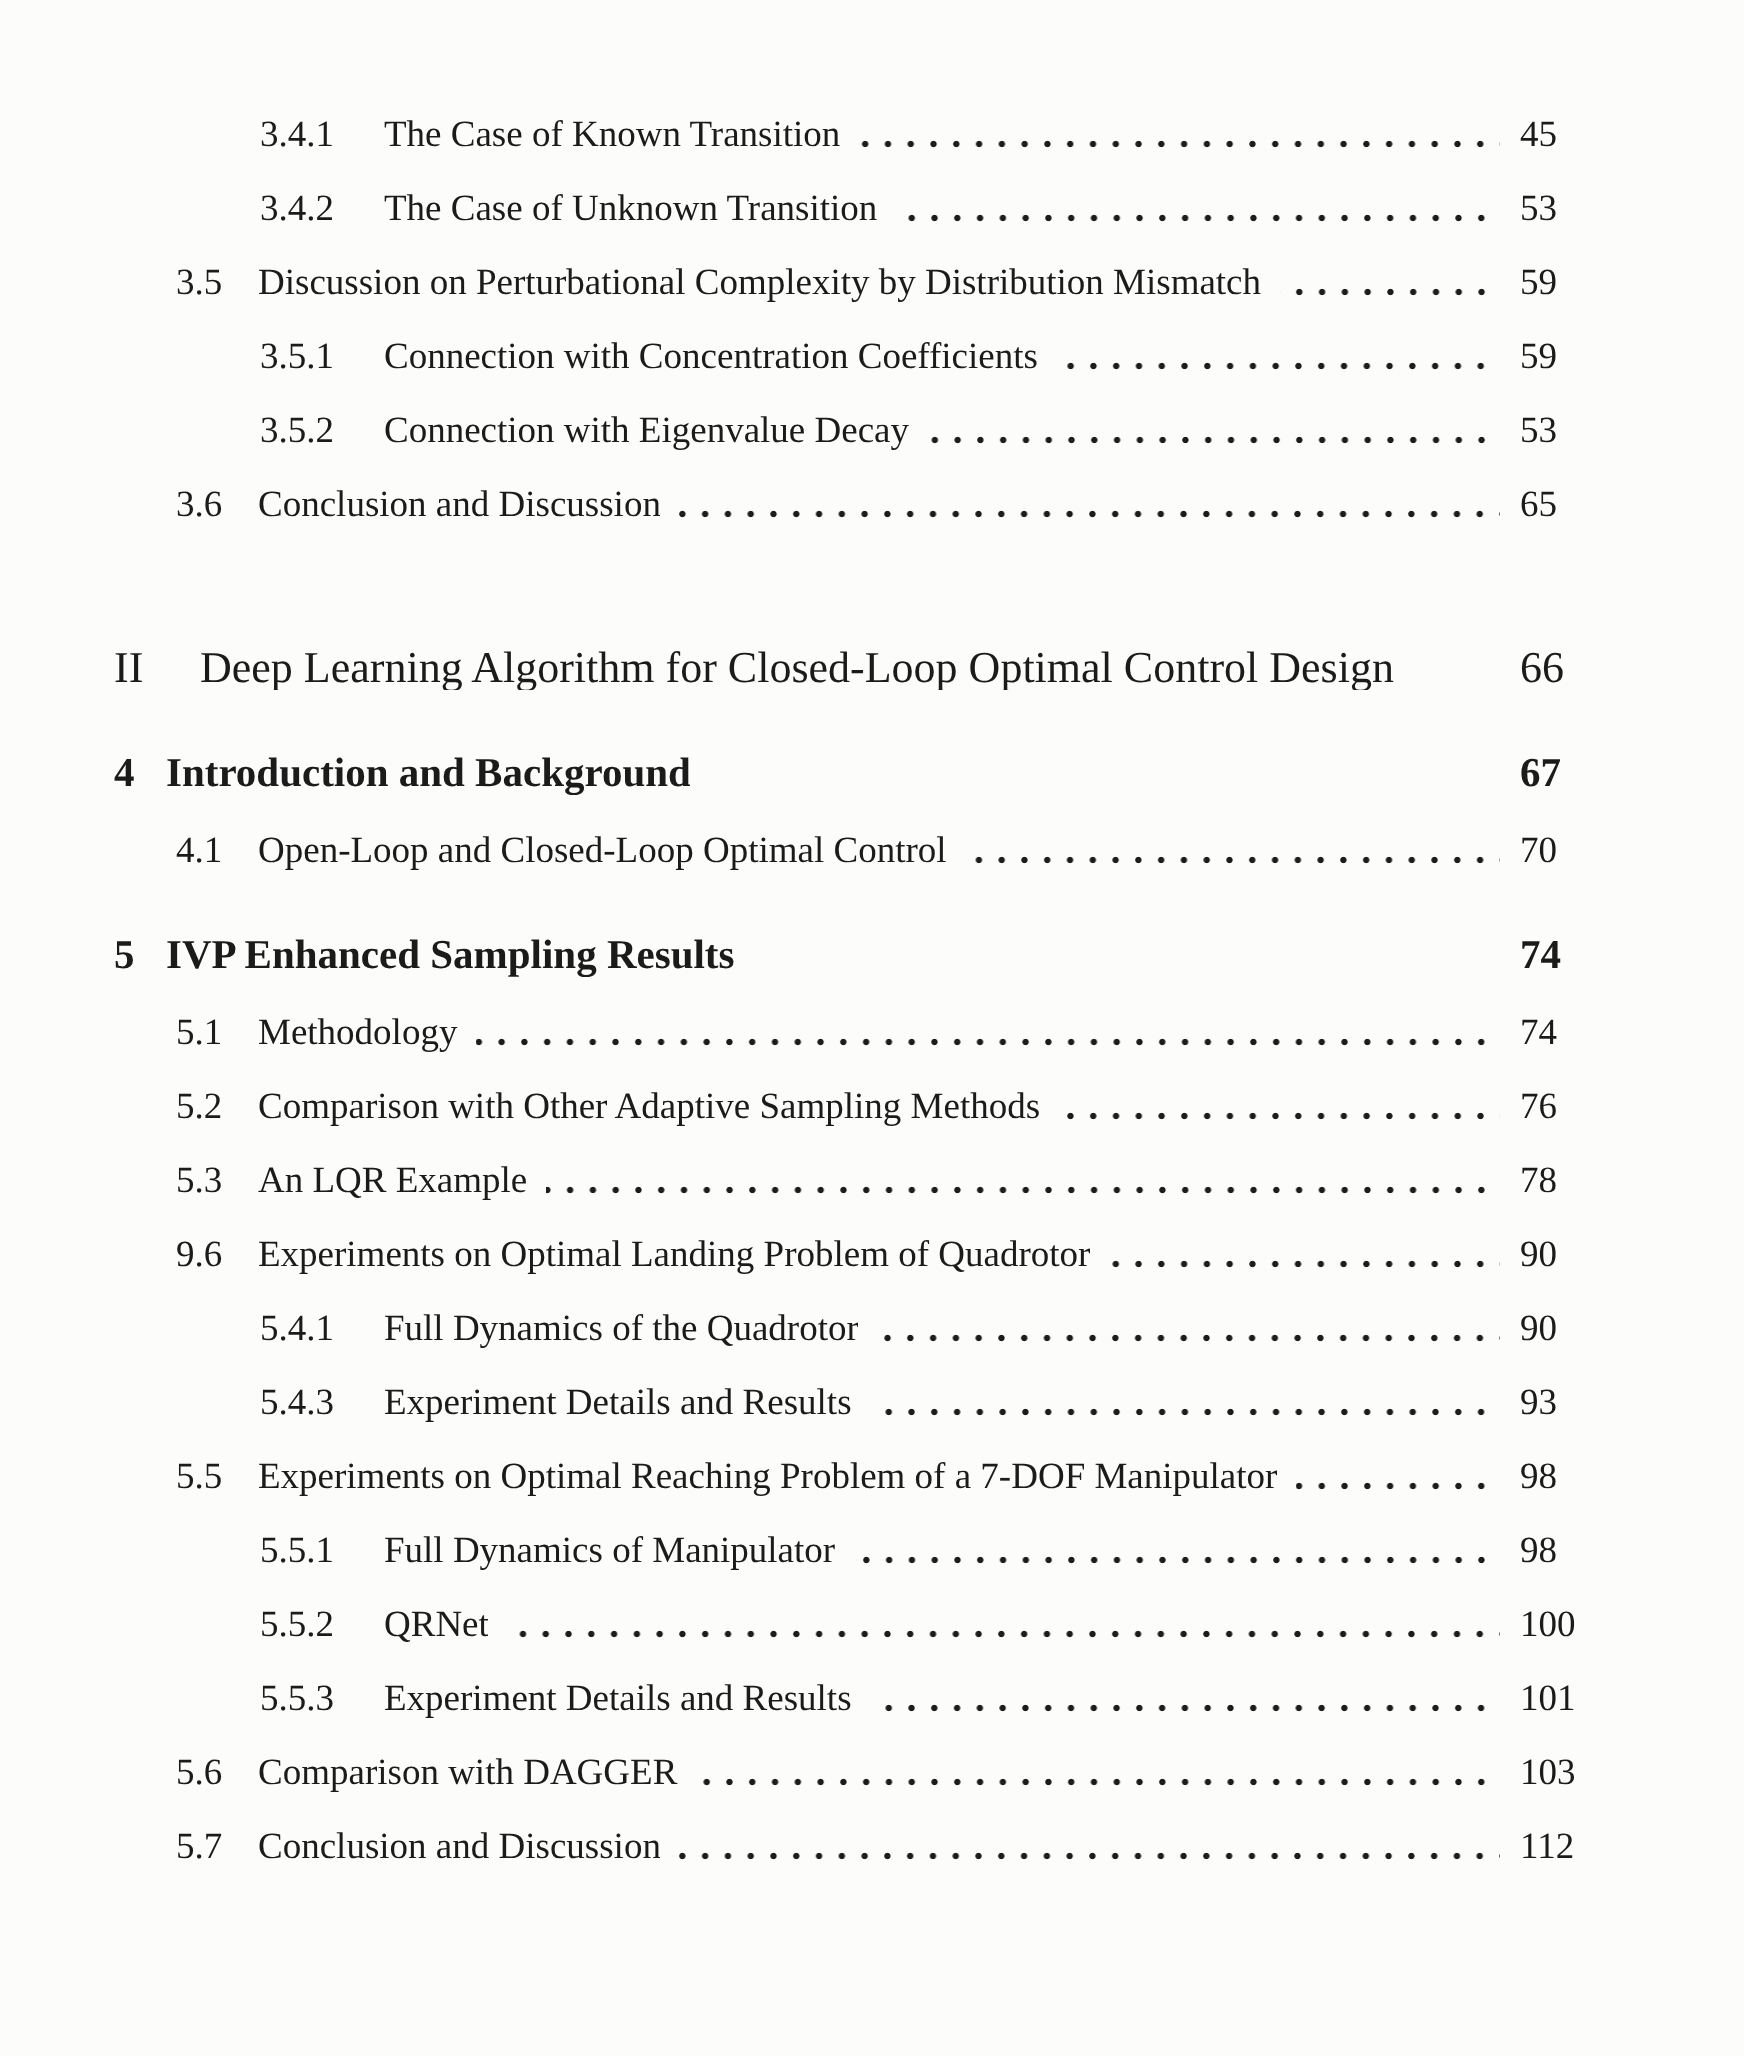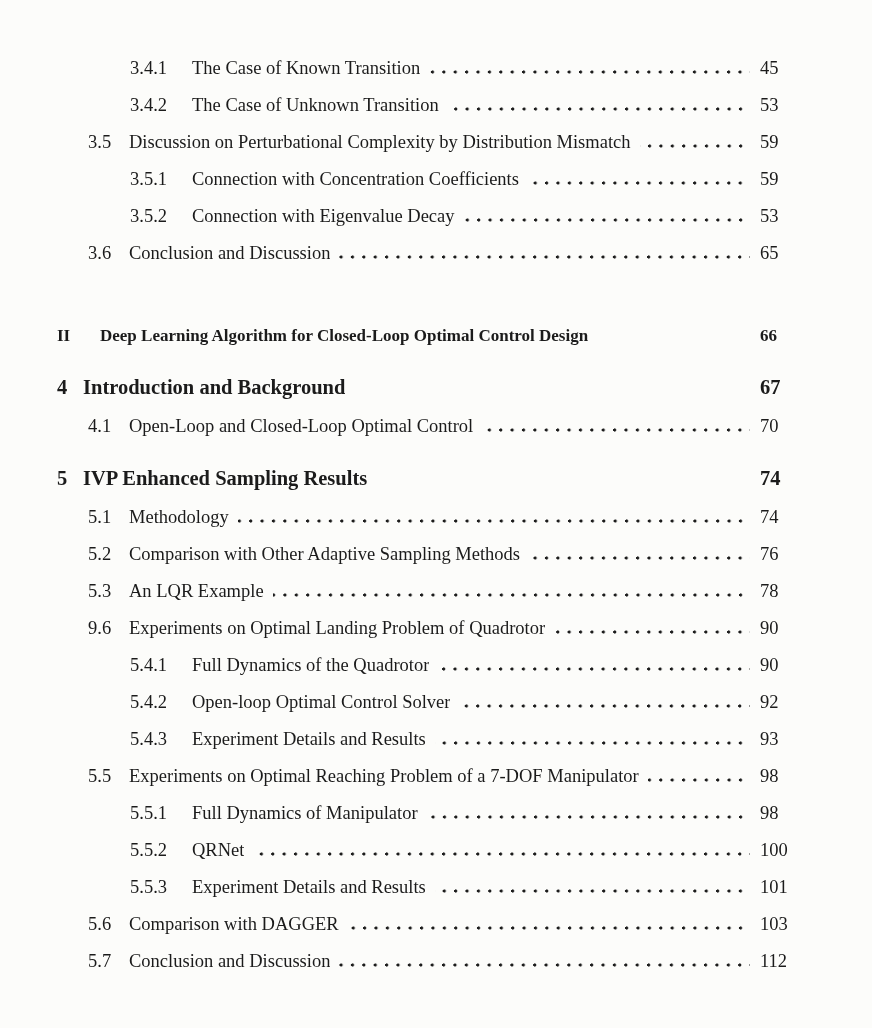--- a/index.html
+++ b/index.html
@@ -32,22 +32,22 @@
   }
   .row .title {
     flex: 0 1 auto;
     overflow: hidden;
   }
   .section .num    { margin-left: 31px; width: 41px; }
   .subsection .num { margin-left: 73px; width: 62px; }
   .chapter .num    { width: 26px; }
   .part .num       { width: 43px; }
   .part {
-    font-weight: bold;
-    font-size: 17px;
+    font-weight: normal;
+    font-size: 22px;
     margin-top: 45px;
   }
   .chapter {
     font-weight: bold;
     font-size: 20.5px;
     margin-top: 17px;
   }
   .leader {
     flex: 1 1 auto;
     align-self: flex-end;
@@ -155,26 +155,20 @@
       <span class="leader"></span>
       <span class="pg">90</span>
     </div>
     <div class="row subsection">
       <span class="num">5.4.1</span>
       <span class="title">Full Dynamics of the Quadrotor</span>
       <span class="leader"></span>
       <span class="pg">90</span>
     </div>
     <div class="row subsection">
-      <span class="num">5.4.2</span>
-      <span class="title">Open-loop Optimal Control Solver</span>
-      <span class="leader"></span>
-      <span class="pg">92</span>
-    </div>
-    <div class="row subsection">
       <span class="num">5.4.3</span>
       <span class="title">Experiment Details and Results</span>
       <span class="leader"></span>
       <span class="pg">93</span>
     </div>
     <div class="row section">
       <span class="num">5.5</span>
       <span class="title">Experiments on Optimal Reaching Problem of a 7-DOF Manipulator</span>
       <span class="leader"></span>
       <span class="pg">98</span>

